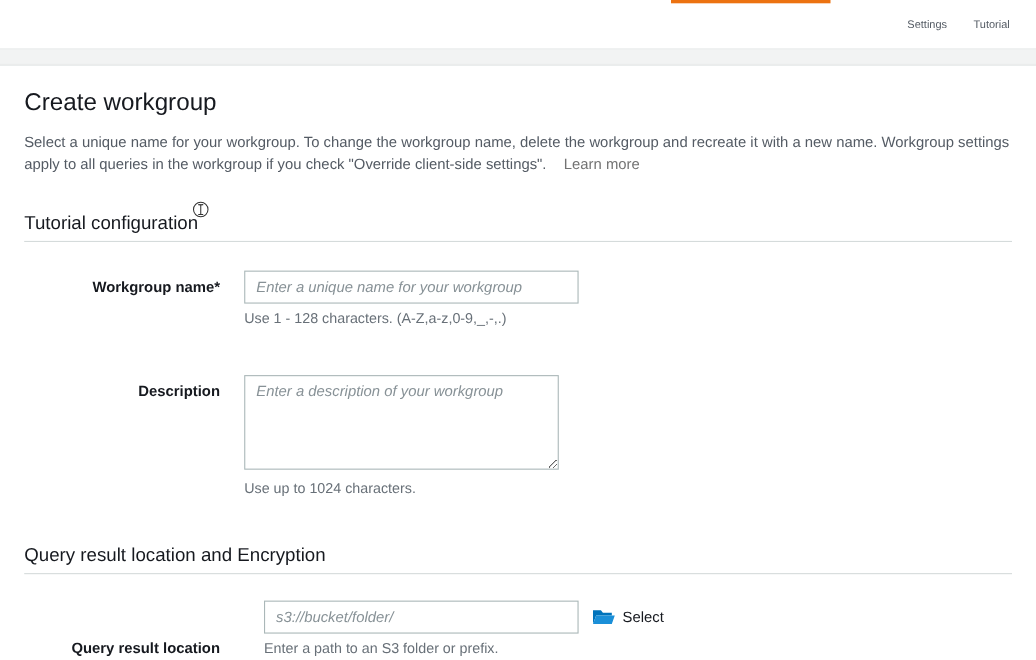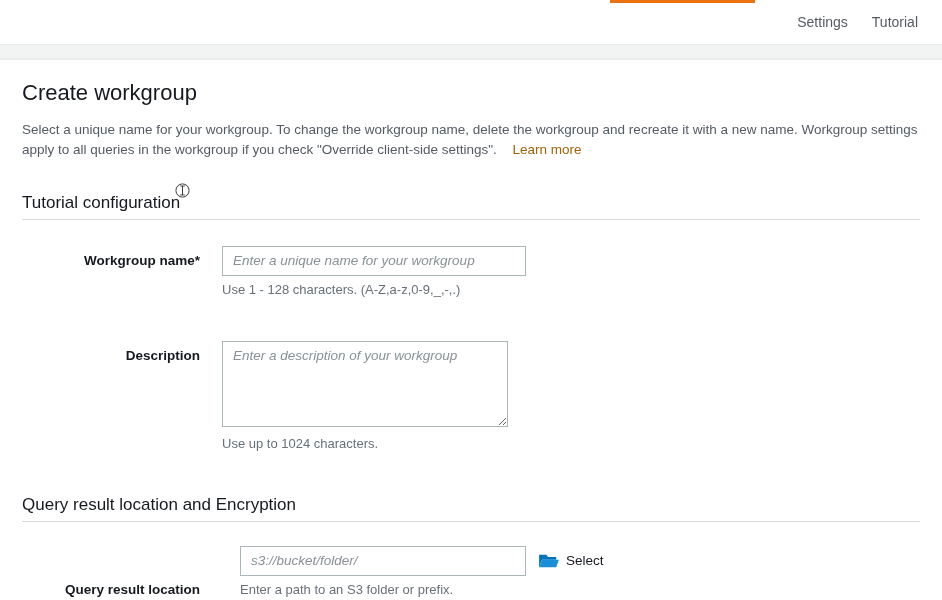--- a/index.html
+++ b/index.html
@@ -26,21 +26,21 @@
     .active-tab-indicator {
       position: absolute;
       top: 0;
       left: 610px;
       width: 145px;
       height: 3px;
       background: #ec7211;
     }
     .top-link {
       color: #545b64;
-      font-size: 14px;
+      font-size: 10px;
       cursor: pointer;
     }
     .separator-band {
       height: 15px;
       background: #f2f3f3;
       border-top: 1px solid #eaeded;
       border-bottom: 1px solid #eaeded;
     }
     .content-wrapper {
       border-top: 1px solid #eaeded;
@@ -54,21 +54,21 @@
       color: #16191f;
       margin-bottom: 14px;
     }
     .intro {
       color: #545b64;
       font-size: 13.5px;
       line-height: 1.5;
       margin-bottom: 32px;
     }
     .intro a {
-      color: #a16207;
+      color: #737373;
       text-decoration: none;
       cursor: pointer;
       padding-left: 12px;
     }
     .section-header {
       font-size: 17px;
       font-weight: 400;
       color: #16191f;
       padding-bottom: 6px;
       border-bottom: 1px solid #d5dbdb;

